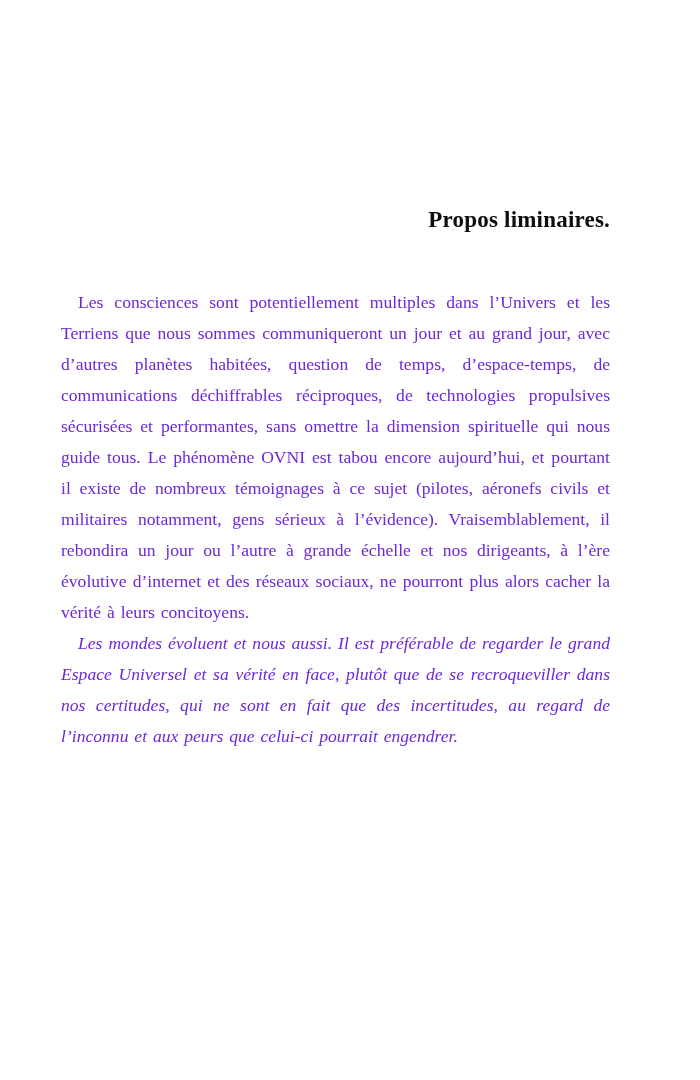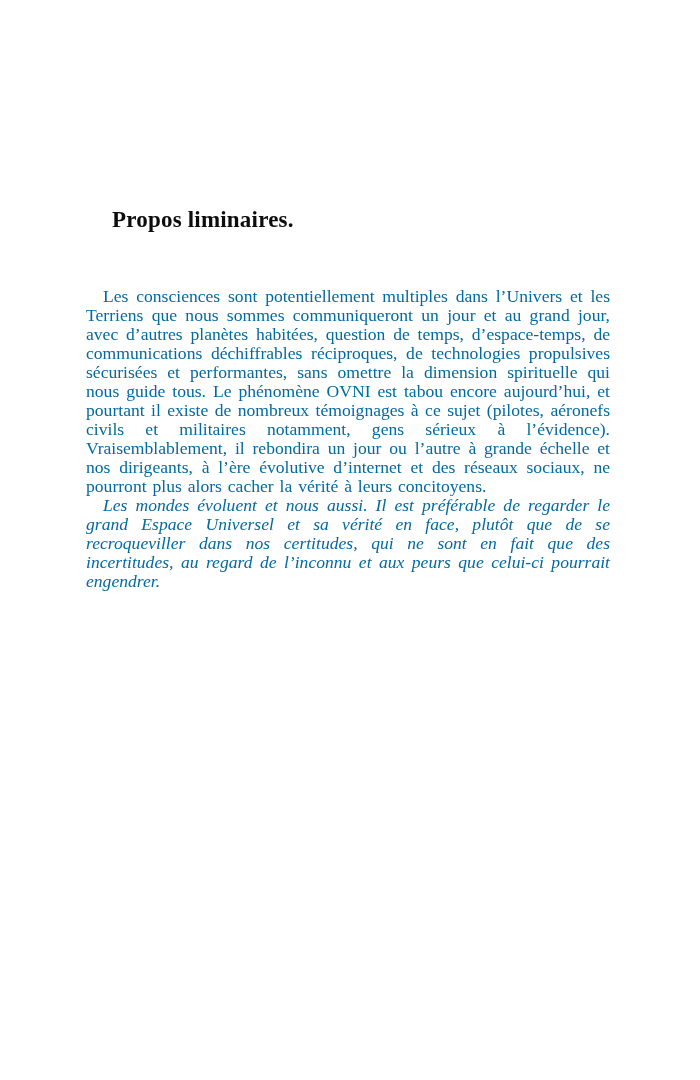--- a/index.html
+++ b/index.html
@@ -16,34 +16,34 @@
     font-family: "Liberation Serif", "DejaVu Serif", serif;
     color: #111111;
     box-sizing: border-box;
     overflow: hidden;
   }
   .chapter-title {
     margin: 0;
     padding-top: 207px;
     padding-left: 112px;
     padding-right: 90px;
-    text-align: left;
+    text-align: right;
     font-size: 23px;
     font-weight: bold;
     letter-spacing: 0.2px;
     color: #0d0d0d;
   }
   .body-text {
-    padding: 0 90px 0 86px;
+    padding: 0 90px 0 61px;
     margin-top: 54px;
     font-size: 17.6px;
-    line-height: 19px;
+    line-height: 31px;
     text-align: justify;
     text-justify: inter-word;
-    color: #0369a1;
+    color: #6d28d9;
   }
   .body-text p {
     margin: 0;
     text-indent: 17px;
     word-spacing: 1.5px;
   }
   .body-text p + p {
     margin-top: 0;
     font-style: italic;
   }

